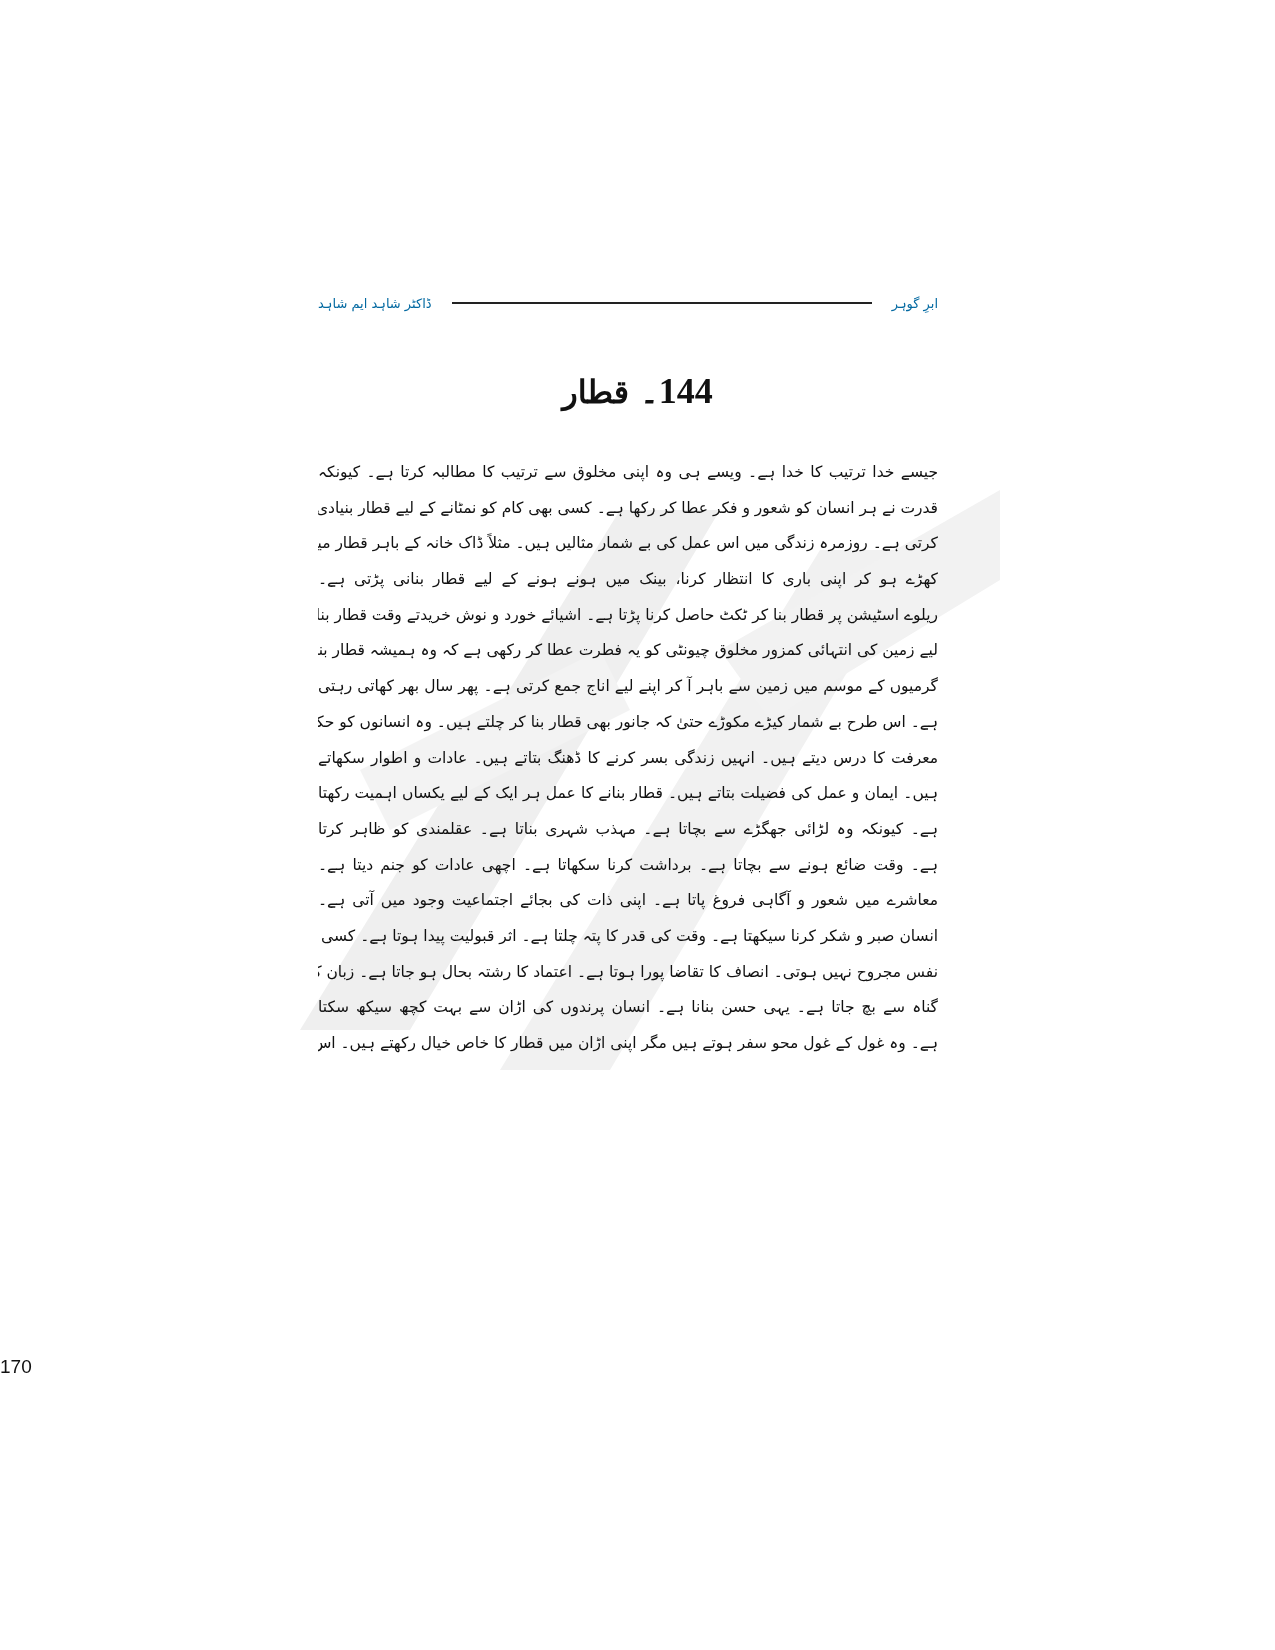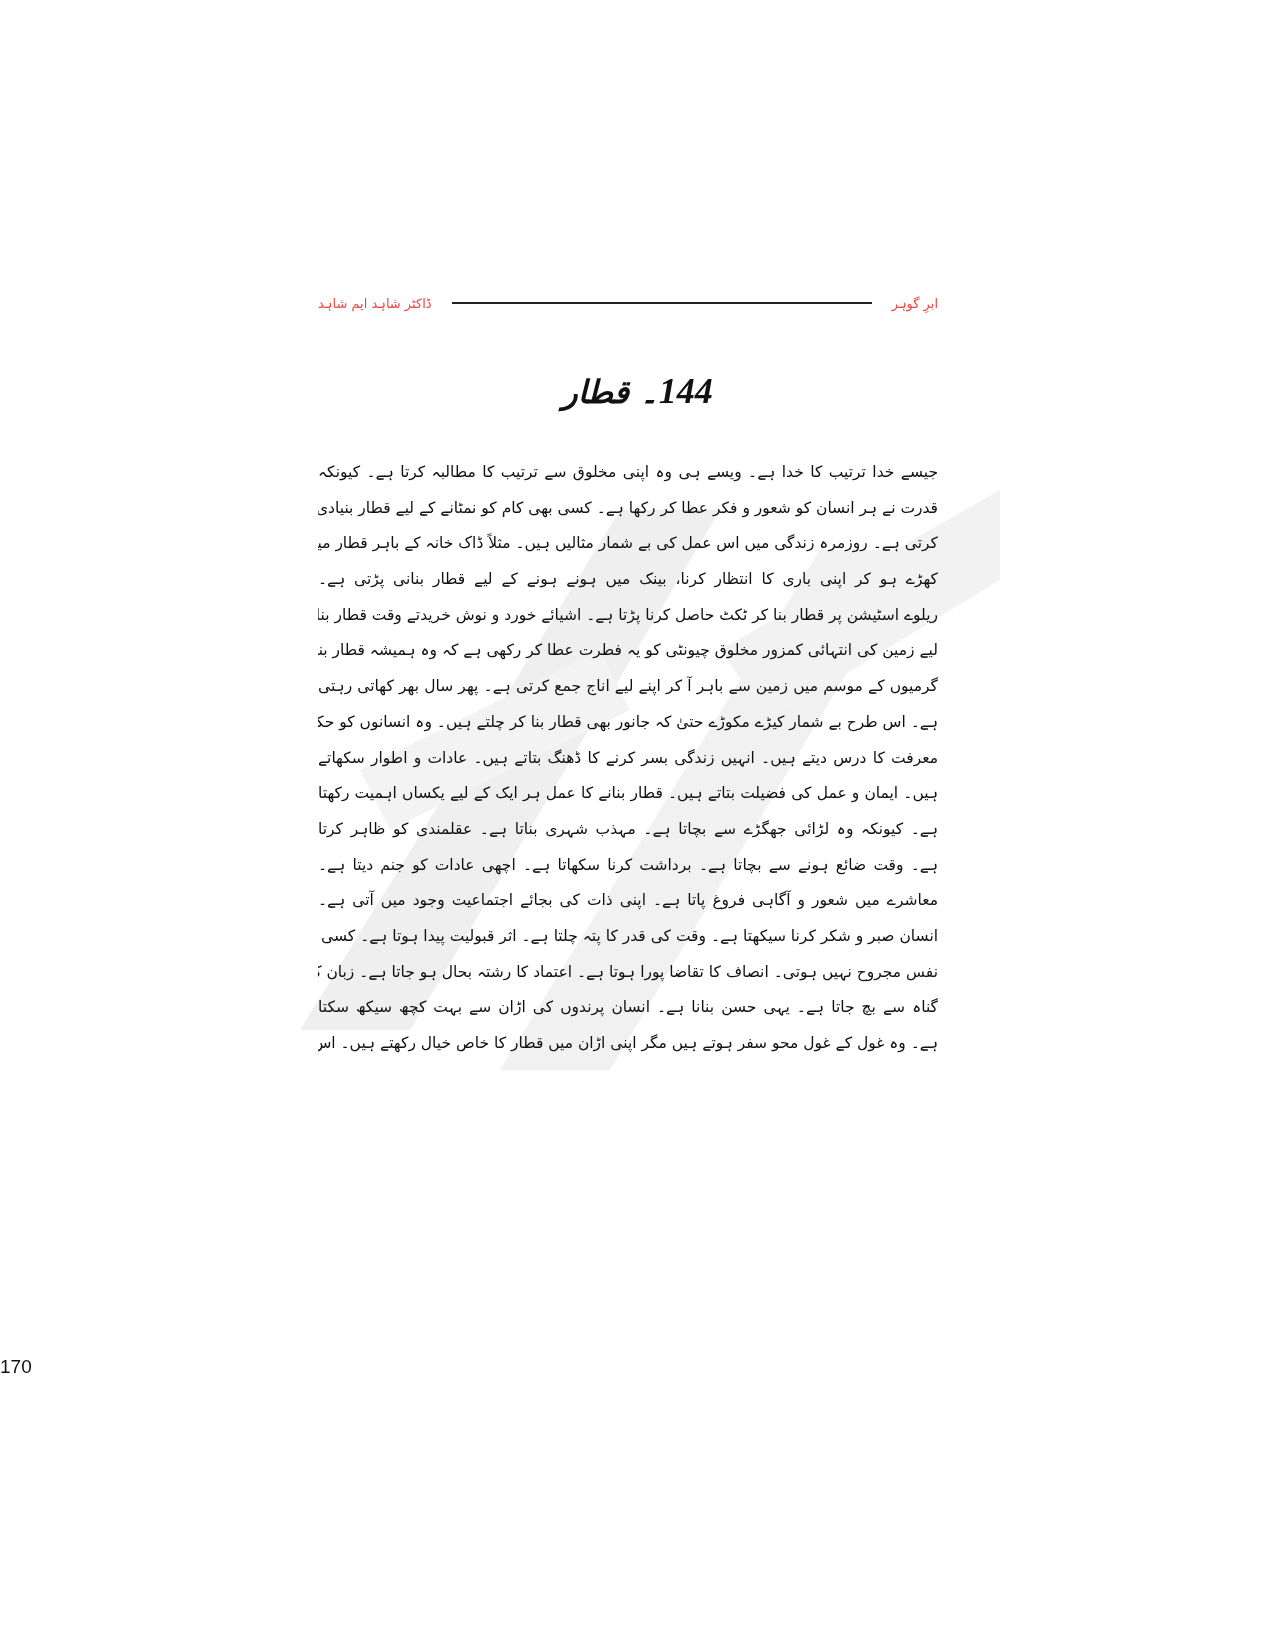--- a/index.html
+++ b/index.html
@@ -42,41 +42,40 @@
       display: flex;
       align-items: center;
       direction: rtl;
       z-index: 1;
     }
     .running-header .book-title,
     .running-header .author-name {
       font-family: "DejaVu Sans", sans-serif;
       font-size: 13px;
       white-space: nowrap;
-      color: #ef4444;
+      color: #0369a1;
     }
     .running-header .header-rule {
       flex: 1;
       height: 0;
       border-top: 2px solid #222;
       margin: 0 20px;
     }
     
     .chapter-title {
       position: absolute;
       top: 370px;
       left: 0;
       width: 1275px;
       text-align: center;
       direction: rtl;
       font-family: "DejaVu Serif", serif;
       font-weight: bold;
       font-size: 32px;
       z-index: 1;
-      font-style: italic;
     }
     .chapter-title .num {
       font-family: "Liberation Serif", serif;
       font-size: 36px;
     }
     
     .body-text {
       position: absolute;
       top: 455px;
       left: 318px;

